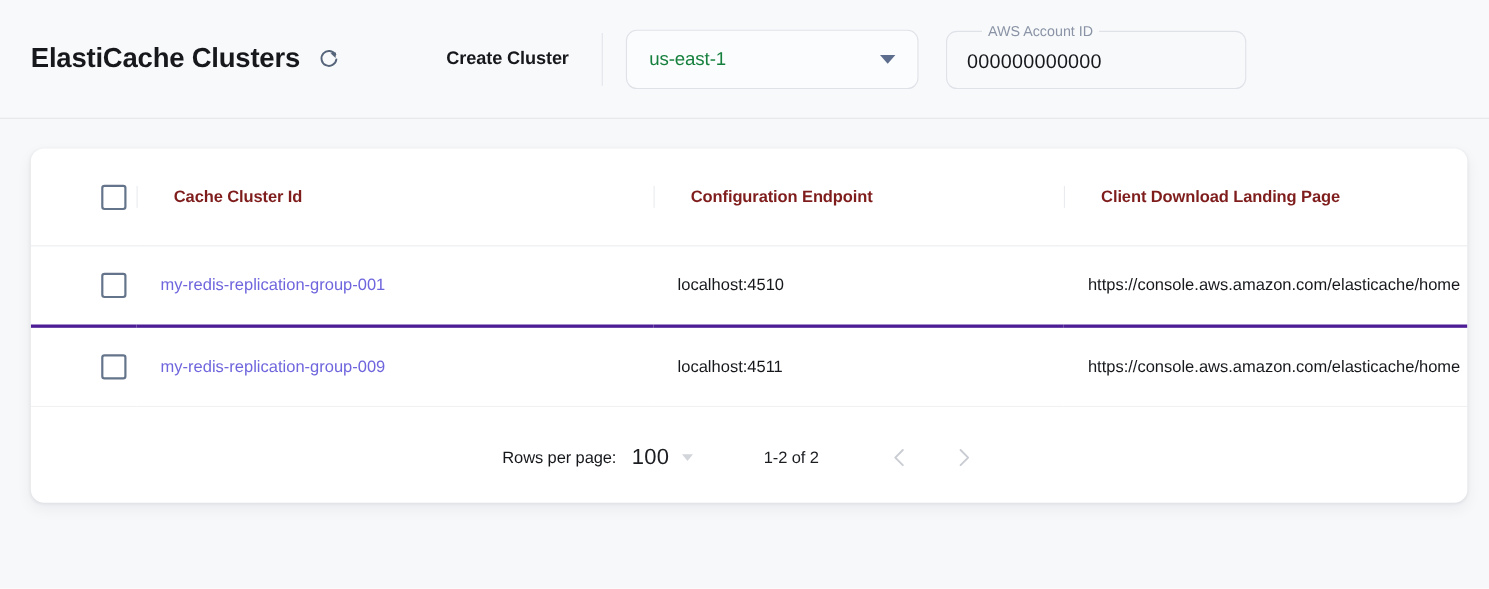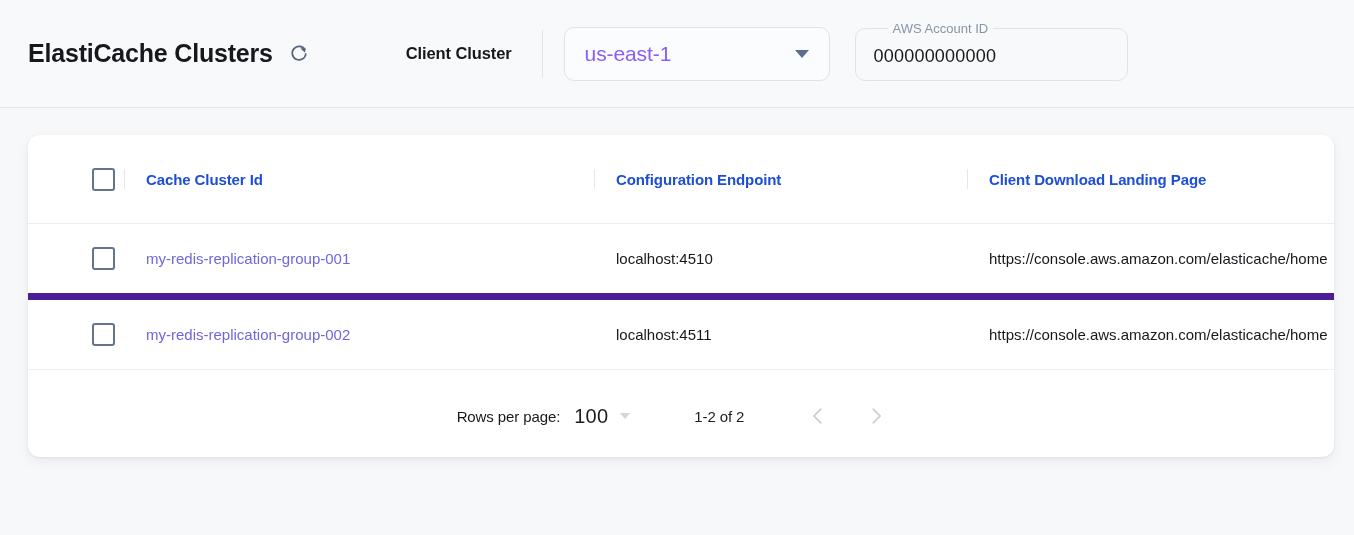--- a/index.html
+++ b/index.html
@@ -107,22 +107,22 @@
     border: 1px solid #dfe2e7;
     border-radius: 10px;
     background: #fbfcfd;
     display: flex;
     align-items: center;
     padding: 0 20px;
     cursor: pointer;
     flex: 0 0 auto;
   }
   .region-select .value {
-    font-size: 21px;
-    color: #8b5cf6;
+    font-size: 17px;
+    color: #15803d;
     flex: 1;
     letter-spacing: -0.1px;
   }
   .caret-down {
     width: 0; height: 0;
     border-left: 7px solid transparent;
     border-right: 7px solid transparent;
     border-top: 8px solid #5d6d8e;
   }
 
@@ -220,41 +220,41 @@
     left: 0;
     top: 50%;
     transform: translateY(-50%);
     width: 1px;
     height: 20px;
     background: #e4e6ea;
   }
   .th-label {
     font-size: 15px;
     font-weight: 700;
-    color: #1d4ed8;
-    letter-spacing: -0.1px;
-    padding-left: 22px;
+    color: #7f1d1d;
+    letter-spacing: -0.1px;
+    padding-left: 34px;
   }
   .th-check-cell { padding-left: 64px; }
 
   .checkbox {
     width: 23px;
     height: 23px;
     border: 2px solid #64748b;
     border-radius: 3px;
     background: #ffffff;
     cursor: pointer;
     display: block;
     flex: 0 0 auto;
   }
 
   tbody td {
     height: 73px;
     padding: 0;
-    border-bottom: 7px solid #4c1d95;
+    border-bottom: 3px solid #4c1d95;
     font-size: 15px;
     color: #16181c;
   }
   tbody tr:last-child td { border-bottom: 1px solid #f0f1f3; }
 
   .td-check { padding-left: 64px; }
   .cell-pad { padding-left: 22px; }
 
   .cluster-link {
     color: #6f66dd;
@@ -334,21 +334,21 @@
     <h1 class="page-title">ElastiCache Clusters</h1>
 
     <button class="refresh-btn" aria-label="Refresh">
       <svg width="22" height="22" viewBox="0 0 24 24" fill="none">
         <path d="M18.4 7.2A7.4 7.4 0 1 0 19.4 12" stroke="#56657a" stroke-width="1.9" stroke-linecap="round"></path>
         <path d="M13.6 6.0 L19.0 5.1 L18.6 10.6 Z" fill="#56657a"></path>
       </svg>
     </button>
   </div>
 
-  <button class="create-cluster-btn">Client Cluster</button>
+  <button class="create-cluster-btn">Create Cluster</button>
 
 
   <div class="hdr-divider"></div>
 
   <div class="region-select">
     <span class="value">us-east-1</span>
     <span class="caret-down"></span>
   </div>
 
   <div class="account-field">
@@ -407,21 +407,21 @@
           <td class="cell-pad">localhost:4510</td>
           <td class="cell-pad">
             <span class="landing-url">https://console.aws.amazon.com/elasticache/home</span>
           </td>
         </tr>
         <tr>
           <td class="td-check">
             <span class="checkbox"></span>
           </td>
           <td class="cell-pad">
-            <a class="cluster-link">my-redis-replication-group-002</a>
+            <a class="cluster-link">my-redis-replication-group-009</a>
           </td>
           <td class="cell-pad">localhost:4511</td>
           <td class="cell-pad">
             <span class="landing-url">https://console.aws.amazon.com/elasticache/home</span>
           </td>
         </tr>
       </tbody>
     </table>
 
     <div class="pagination">

